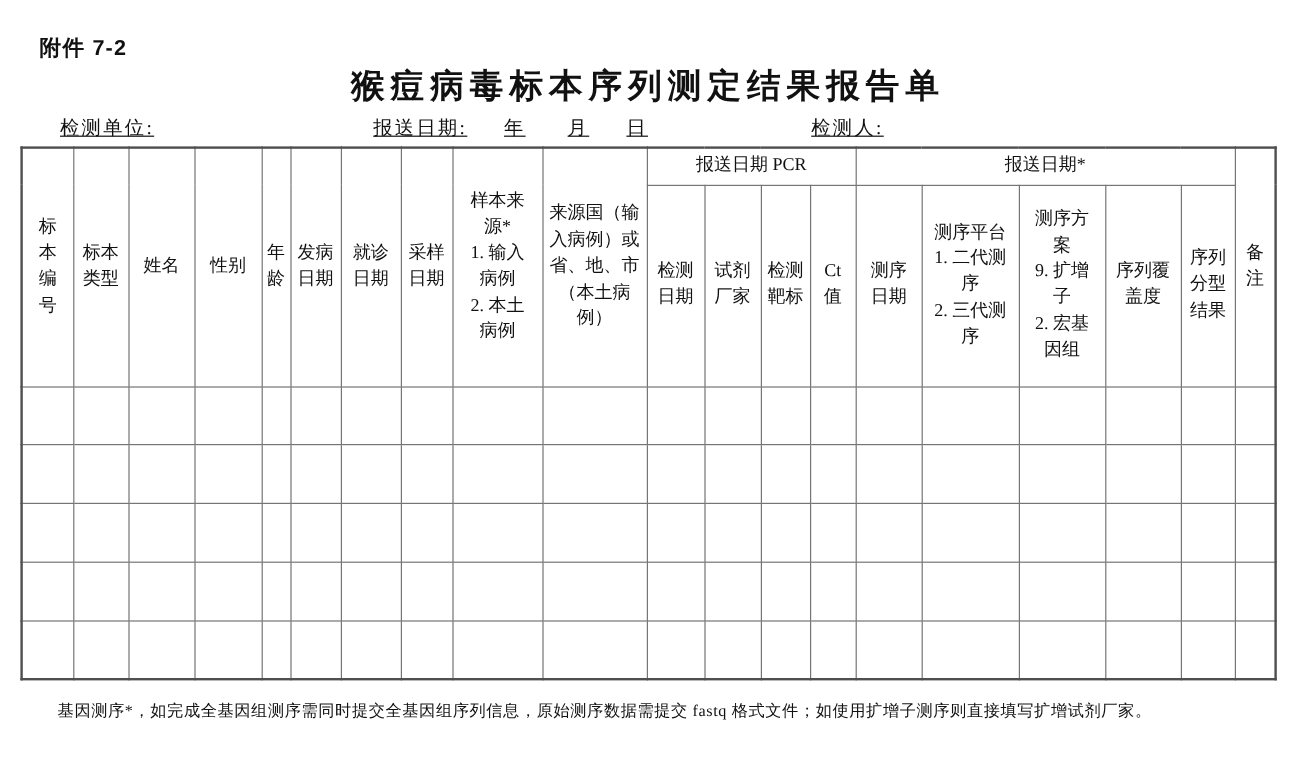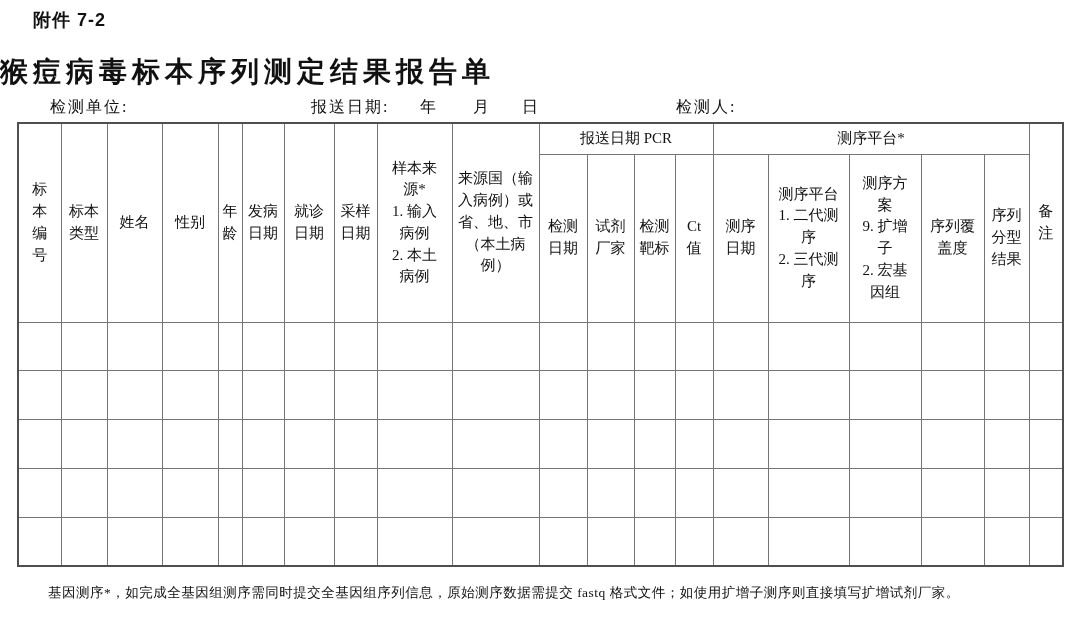--- a/index.html
+++ b/index.html
@@ -5,32 +5,32 @@
   html,body{margin:0;padding:0;background:#ffffff;}
   .page{
     position:relative;
     width:1080px;height:634px;
     background:#ffffff;
     font-family:"Liberation Serif","DejaVu Serif",serif;
     color:#111;
     overflow:hidden;
   }
   .attachment{
-    position:absolute;left:33px;top:8px;
+    position:absolute;left:33px;top:28px;
     font-family:"Liberation Sans","DejaVu Sans",sans-serif;
     font-weight:bold;font-size:18px;letter-spacing:1px;
   }
   .title{
     position:absolute;left:0;right:0;top:53px;
-    text-align:left;
+    text-align:center;
     font-family:"Liberation Sans","DejaVu Sans",sans-serif;
     font-weight:bold;font-size:28px;letter-spacing:5px;
   }
   .info-line{position:absolute;top:97px;left:0;right:0;height:24px;font-size:16px;letter-spacing:2px;}
-  .info-line span{position:absolute;white-space:nowrap;}
+  .info-line span{position:absolute;white-space:nowrap;text-decoration:underline;}
   .lbl-unit{left:50px;}
   .lbl-report-date{left:295px;margin-left:16px;}
   .lbl-year{left:420px;}
   .lbl-month{left:473px;}
   .lbl-day{left:522px;}
   .lbl-tester{left:676px;text-align:right;}
   table.report{
     position:absolute;left:17px;top:122px;
     width:1045px;
     border-collapse:collapse;table-layout:fixed;
@@ -118,21 +118,21 @@
 1. 输入
 病例
 2. 本土
 病例</th>
         <th rowspan="2">来源国（输
 入病例）或
 省、地、市
 （本土病
 例）</th>
         <th colspan="4">报送日期 PCR</th>
-        <th colspan="5">测序平台*</th>
+        <th colspan="5">报送日期*</th>
         <th rowspan="2">备
 注</th>
       </tr>
       <tr class="header-row">
         <th>检测
 日期</th>
         <th>试剂
 厂家</th>
         <th>检测
 靶标</th>

